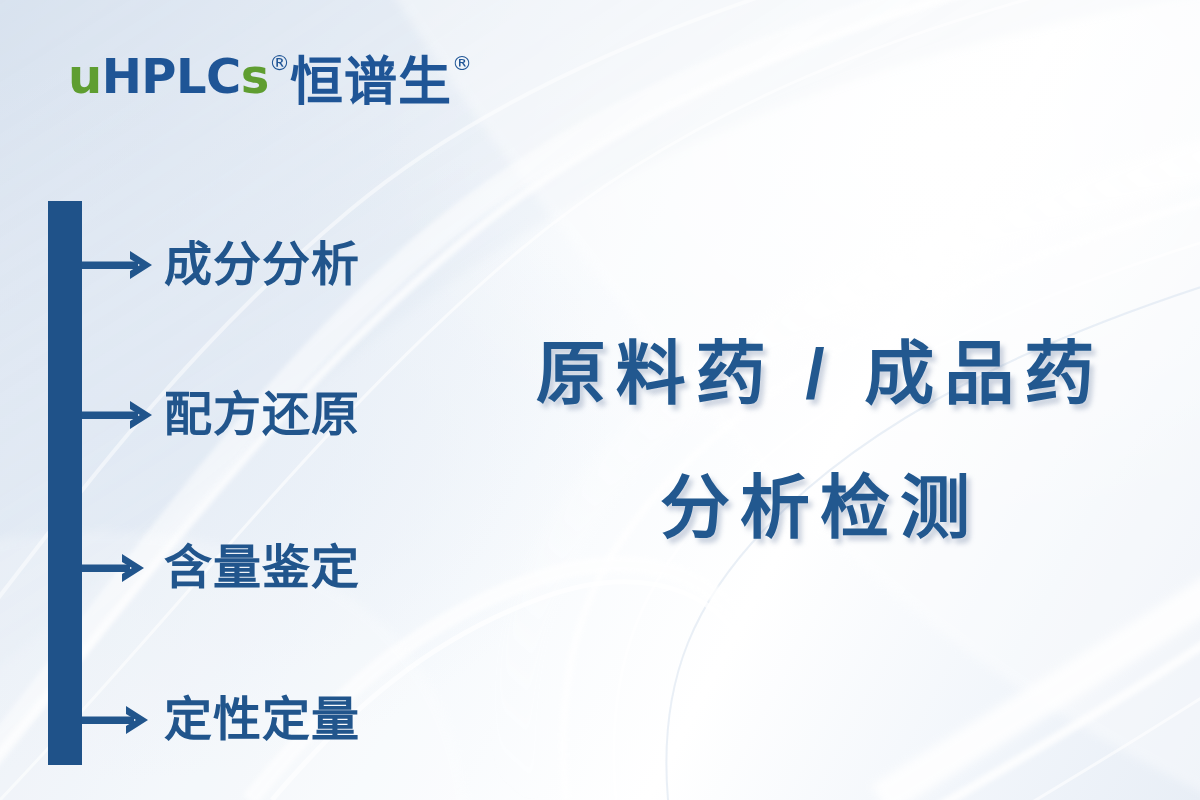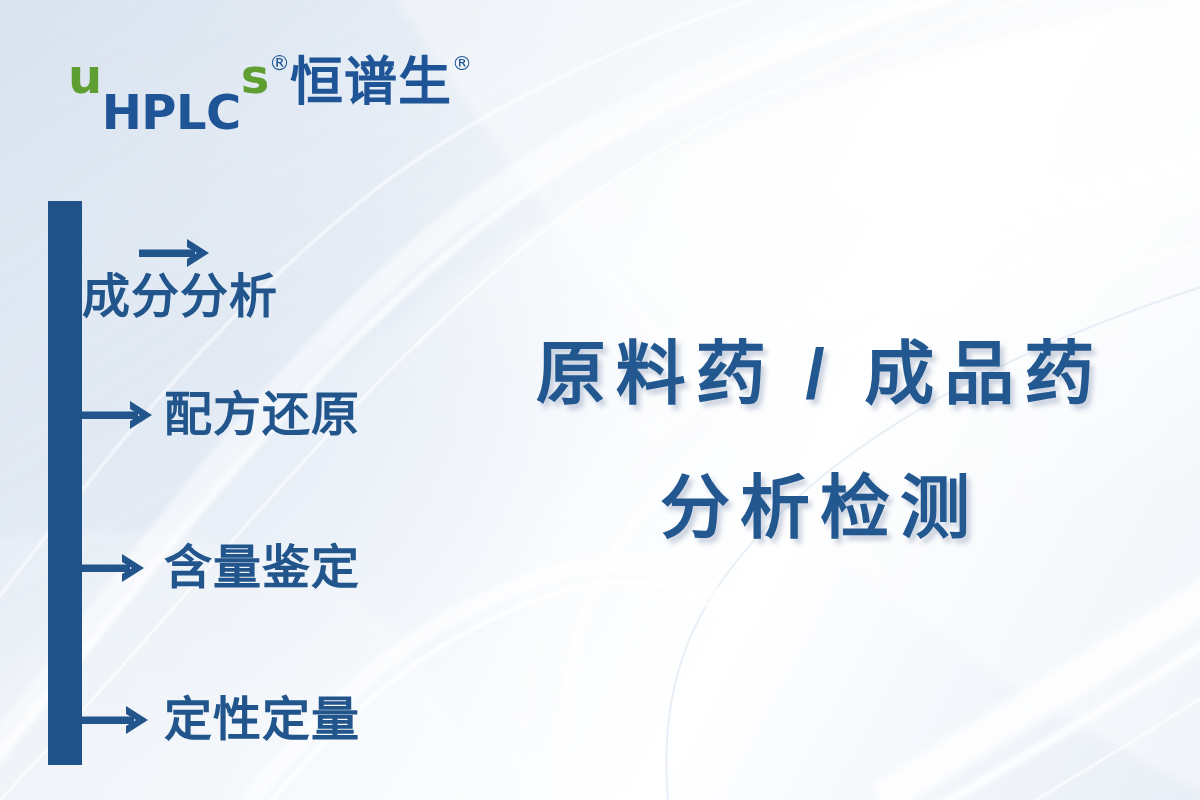--- a/index.html
+++ b/index.html
@@ -48,21 +48,21 @@
     line-height: 1;
   }
   .logo-latin {
     font-family: "DejaVu Sans", sans-serif;
     font-size: 48px;
     font-weight: 700;
     letter-spacing: -0.5px;
     line-height: 1;
   }
   .logo-u, .logo-s { color: #5f9e31; }
-  .logo-hplc { color: #1f5596; margin-top: 36px; }
+  .logo-hplc { color: #1f5596; }
   .logo-reg {
     color: #1f5596;
     font-family: "DejaVu Sans", sans-serif;
     font-size: 21px;
     font-weight: 500;
     line-height: 1;
     position: relative;
     top: 1px;
   }
   .logo-cn {
@@ -102,21 +102,21 @@
     height: 564px;
   }
 
   .feature-item {
     position: absolute;
     left: 0;
     display: flex;
     align-items: center;
     height: 64px;
   }
-  .feature-item[data-idx="0"] { top: 32px; flex-direction: column; }
+  .feature-item[data-idx="0"] { top: 32px; }
   .feature-item[data-idx="1"] { top: 182px; }
   .feature-item[data-idx="2"] { top: 335px; }
   .feature-item[data-idx="3"] { top: 487px; }
 
   .feature-arrow {
     flex: 0 0 auto;
     display: block;
     margin-right: 4px;
   }
   .feature-label {

